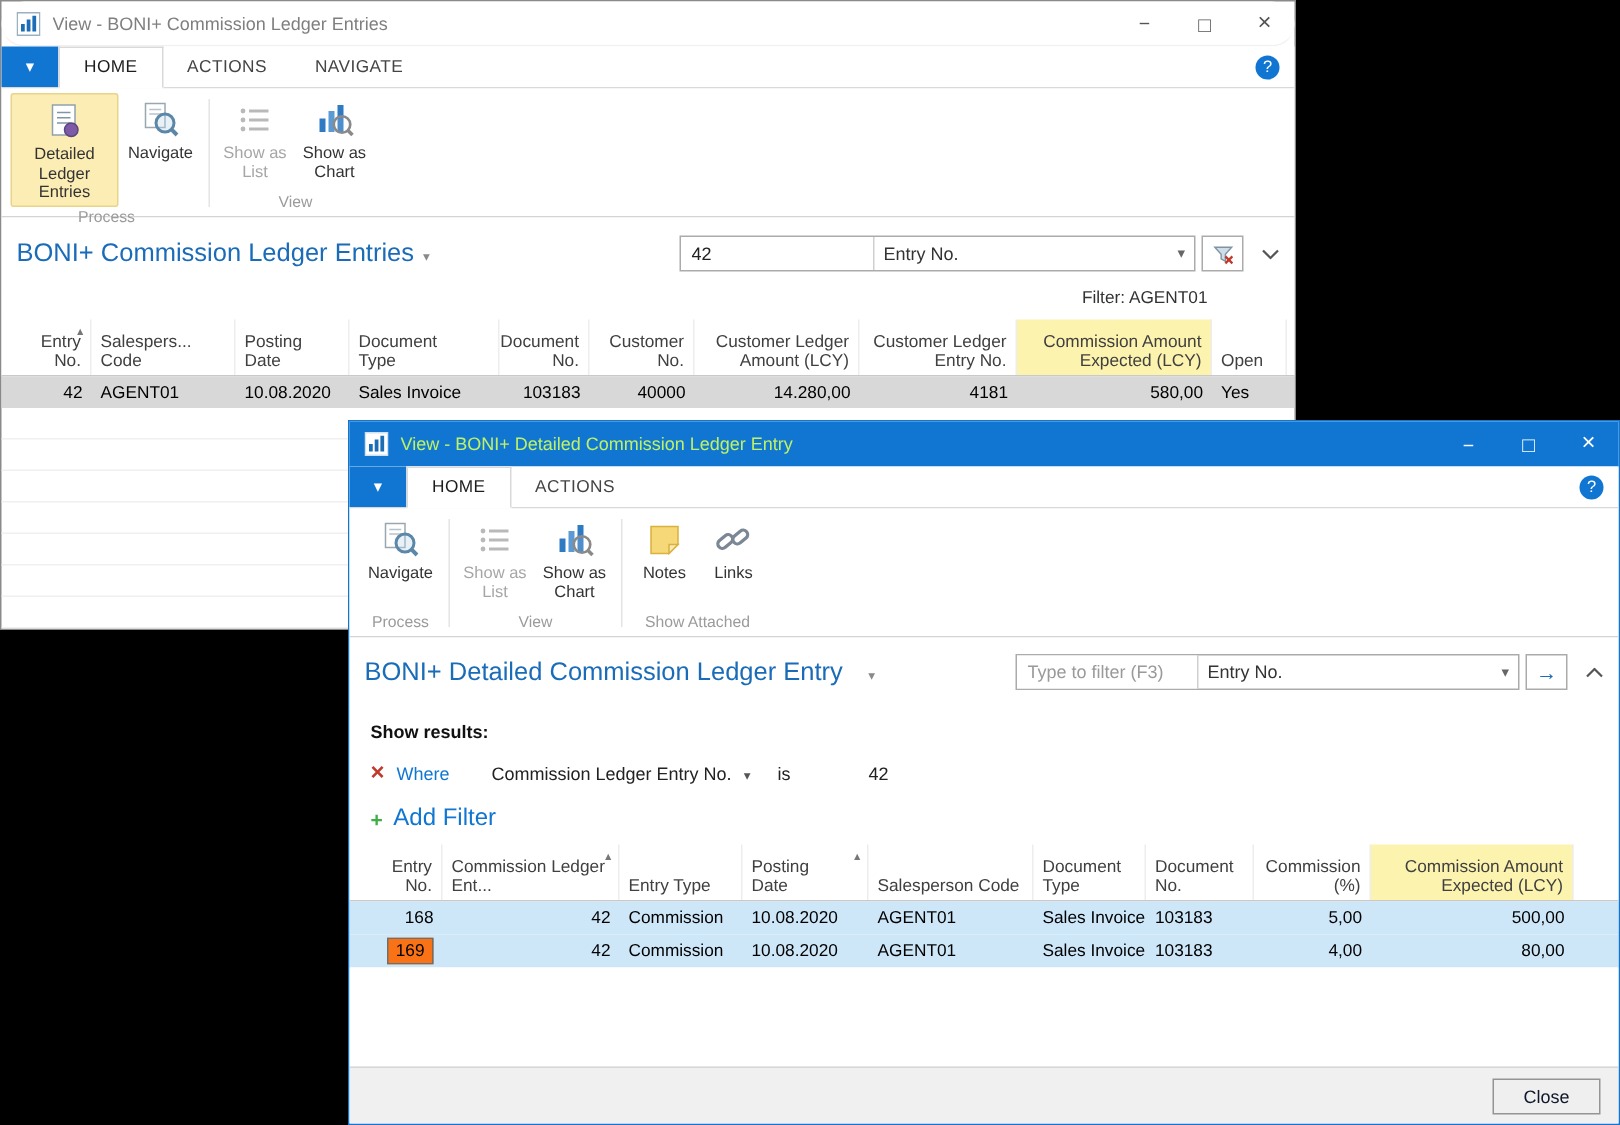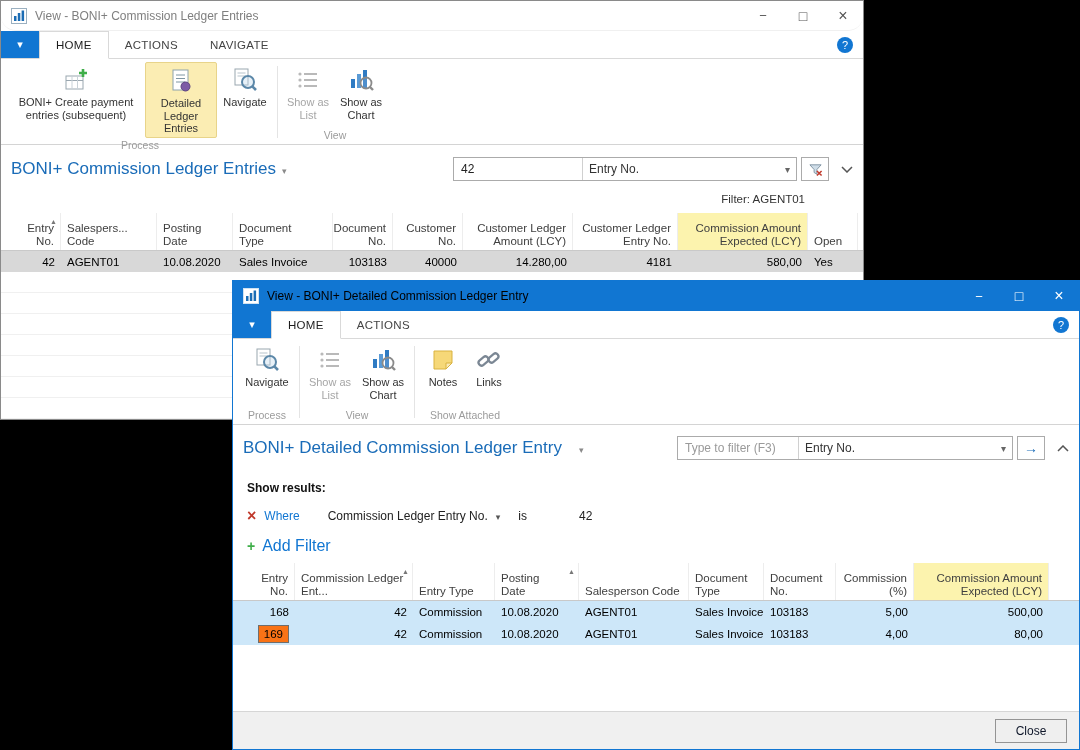--- a/index.html
+++ b/index.html
@@ -7,21 +7,21 @@
   body { font-family:"Liberation Sans","DejaVu Sans",sans-serif; color:#222; }
   .screen { position:relative; width:1080px; height:750px; background:#000; overflow:hidden; }
 
   .window { position:absolute; background:#fff; }
   #win1 { left:0; top:0; width:864px; height:420px; border:1px solid #8a8a8a; }
   #win2 { left:232px; top:280px; width:848px; height:470px; border:1px solid #1176d2; z-index:10; display:flex; flex-direction:column; }
 
   
   .titlebar { height:30px; display:flex; align-items:center; padding:0 0 0 10px; font-size:12px; }
   .titlebar.inactive { background:#fff; color:#7f7f7f; border-bottom:1px solid #f0f0f0;border-radius:15px; }
-  .titlebar.active { background:#1176d2; color:#000000; }
+  .titlebar.active { background:#1176d2; color:#bef264; }
   .titlebar .ticon { width:16px; height:16px; margin-right:8px; flex:0 0 16px; }
   .titlebar .ttext { flex:1; white-space:nowrap; overflow:hidden; }
   .wctl { width:40px; height:30px; display:flex; align-items:center; justify-content:center; font-size:13px; cursor:default; }
   .inactive .wctl { color:#555; }
   .active .wctl { color:#fff; }
   .wctl.min::before { content:"\2212"; }
   .wctl.max::before { content:"\25A1"; font-size:14px; }
   .wctl.close::before { content:"\00D7"; font-size:16px; }
 
   
@@ -142,32 +142,20 @@
       <div class="appmenu"></div>
       <div class="rtab sel">HOME</div>
       <div class="rtab">ACTIONS</div>
       <div class="rtab">NAVIGATE</div>
       <div class="helpbtn"></div>
     </div>
 
     <div class="ribbon">
       <div class="rgroup">
         <div class="rbtns">
-          <div class="rbtn wide">
-            <span class="ricon">
-              <svg viewBox="0 0 28 28" width="28" height="28">
-                  <rect x="4" y="10" width="17" height="13" fill="#fff" stroke="#9aa7b0"></rect>
-                  <line x1="4" y1="14.5" x2="21" y2="14.5" stroke="#9aa7b0"></line>
-                  <line x1="10" y1="10" x2="10" y2="23" stroke="#c9d2d8"></line>
-                  <line x1="15.5" y1="10" x2="15.5" y2="23" stroke="#c9d2d8"></line>
-                  <path d="M21 3 v8 M17 7 h8" stroke="#3fae49" stroke-width="2.6"></path>
-                </svg>
-            </span>
-            <span>BONI+ Create payment entries (subsequent)</span>
-          </div>
           <div class="rbtn hl" style="width:72px">
             <span class="ricon">
               <svg viewBox="0 0 28 28" width="28" height="28">
                   <rect x="6" y="3" width="15" height="20" fill="#fff" stroke="#8ea3ad"></rect>
                   <line x1="9" y1="8" x2="18" y2="8" stroke="#7f96a3"></line>
                   <line x1="9" y1="11.5" x2="18" y2="11.5" stroke="#7f96a3"></line>
                   <line x1="9" y1="15" x2="18" y2="15" stroke="#7f96a3"></line>
                   <circle cx="18.5" cy="19.5" r="4.5" fill="#7d5ba6" stroke="#5d4480"></circle>
                 </svg>
             </span>

